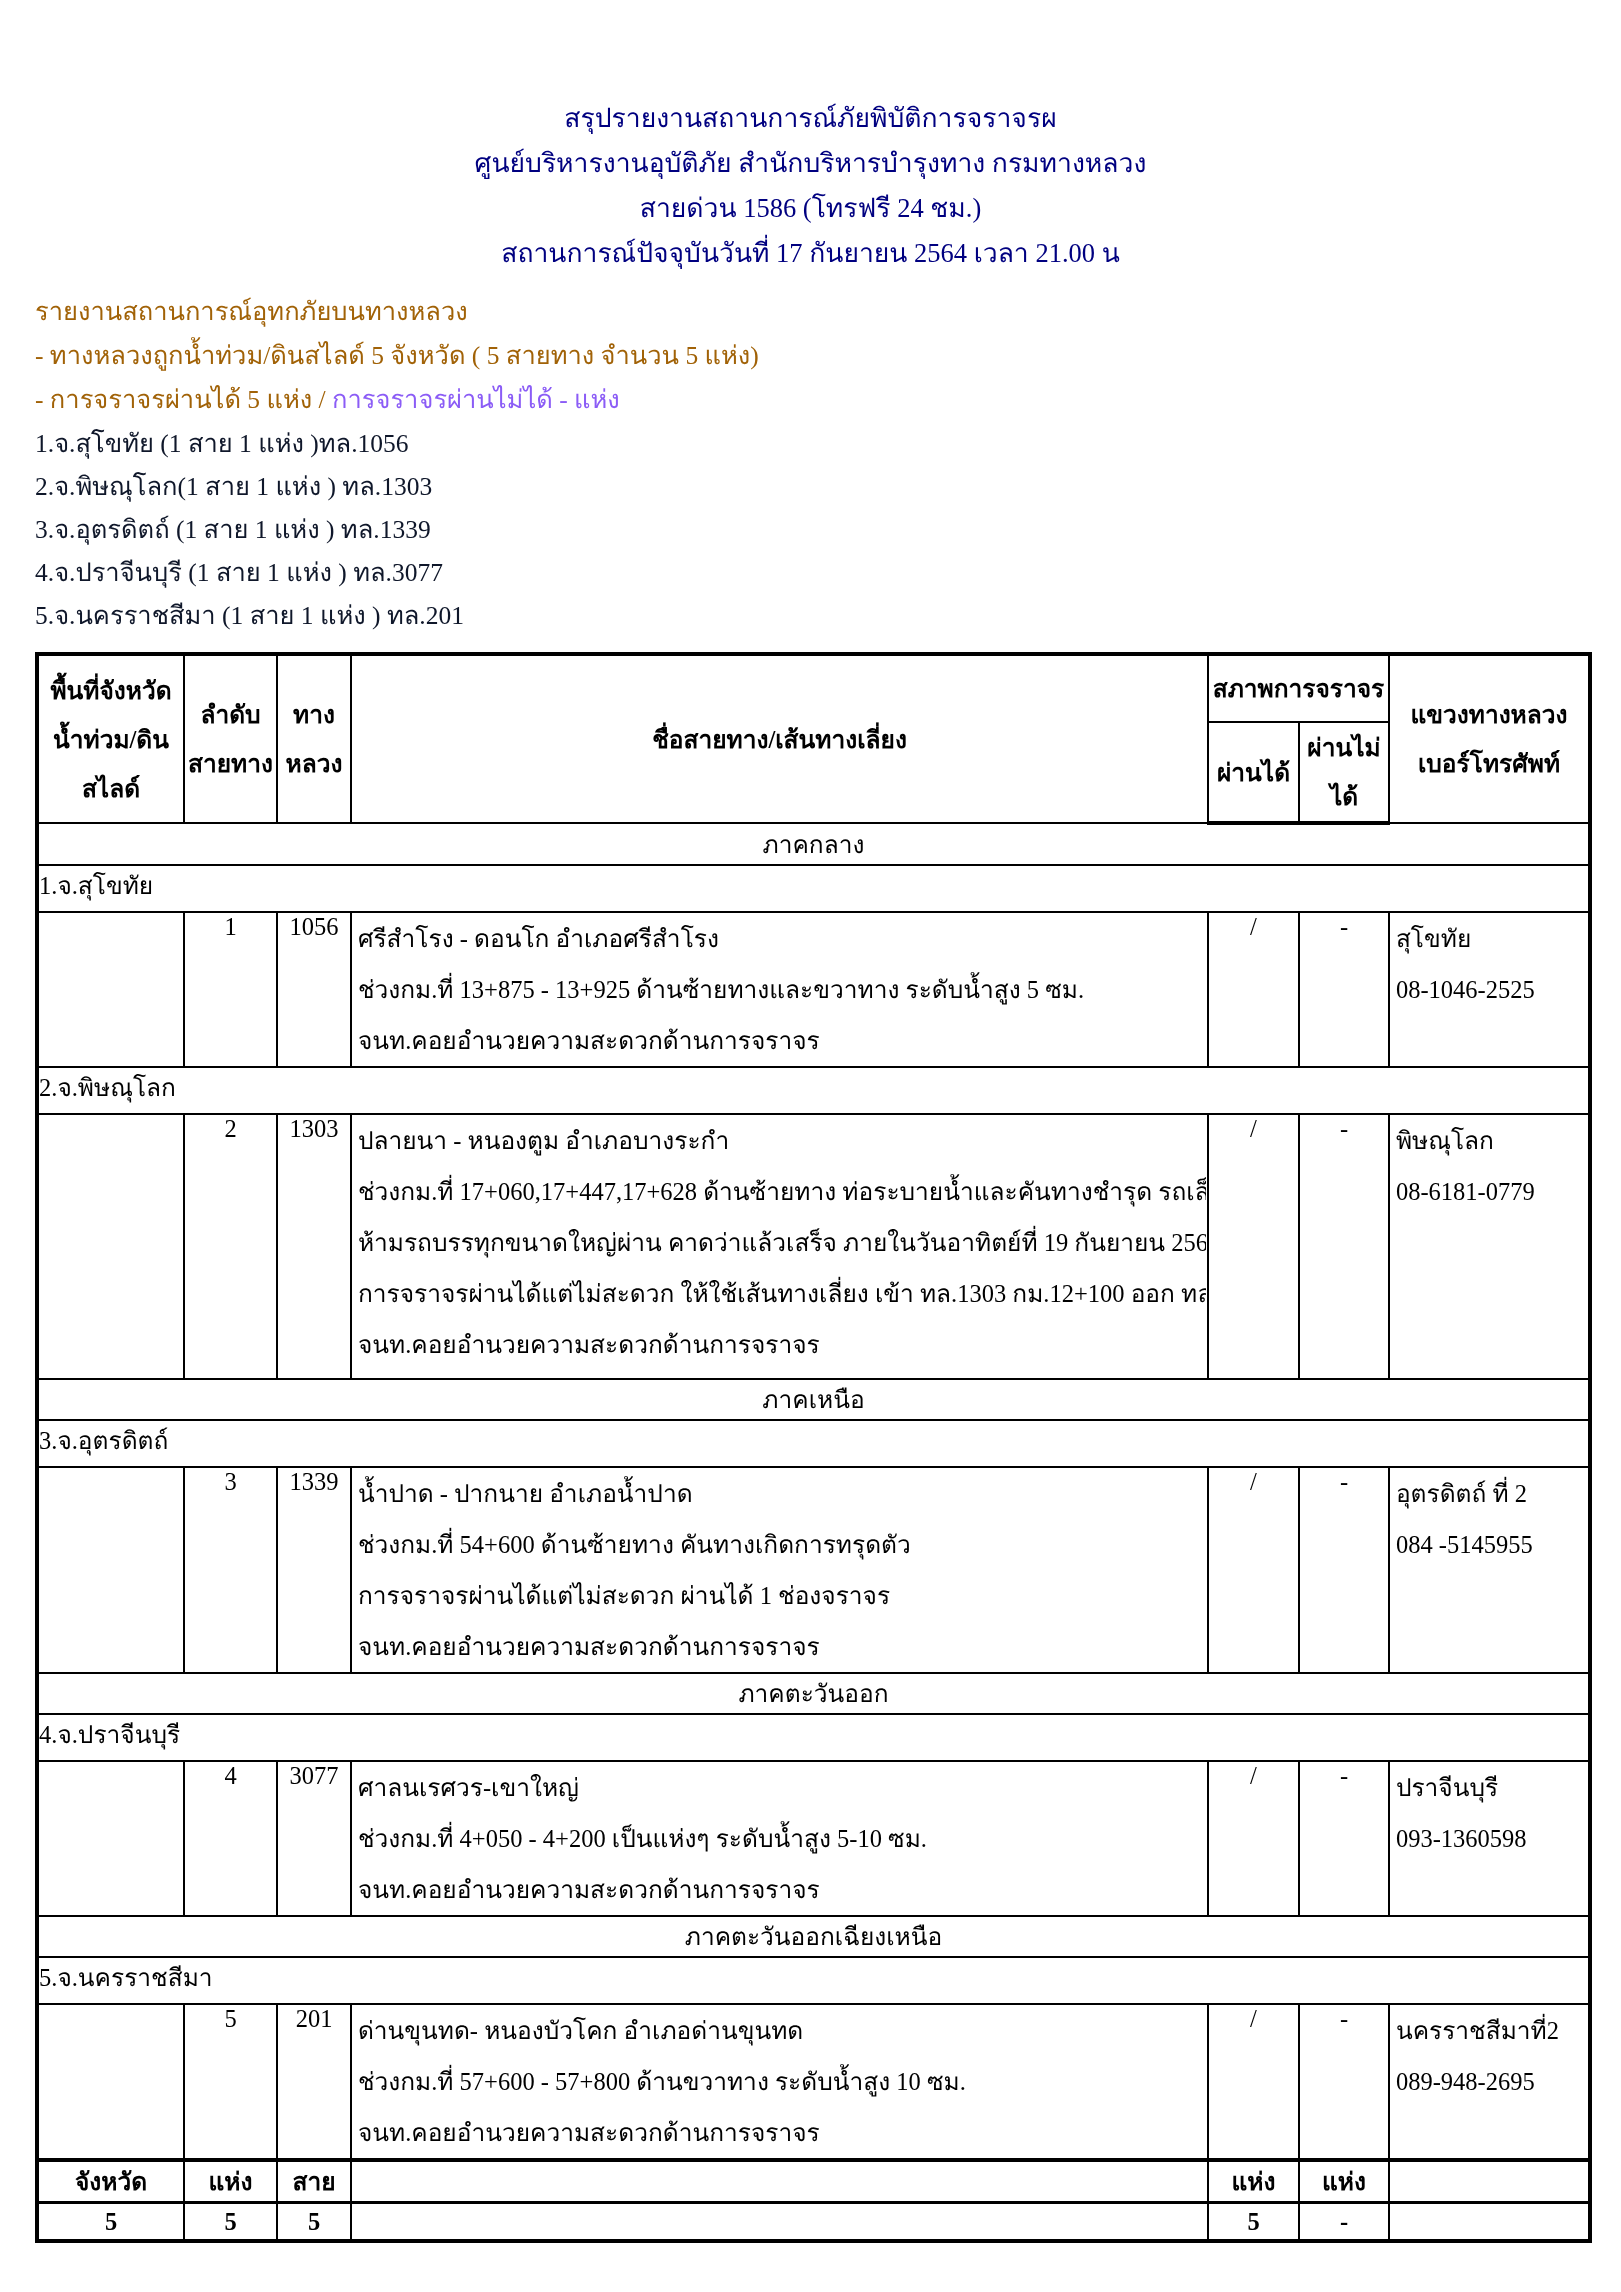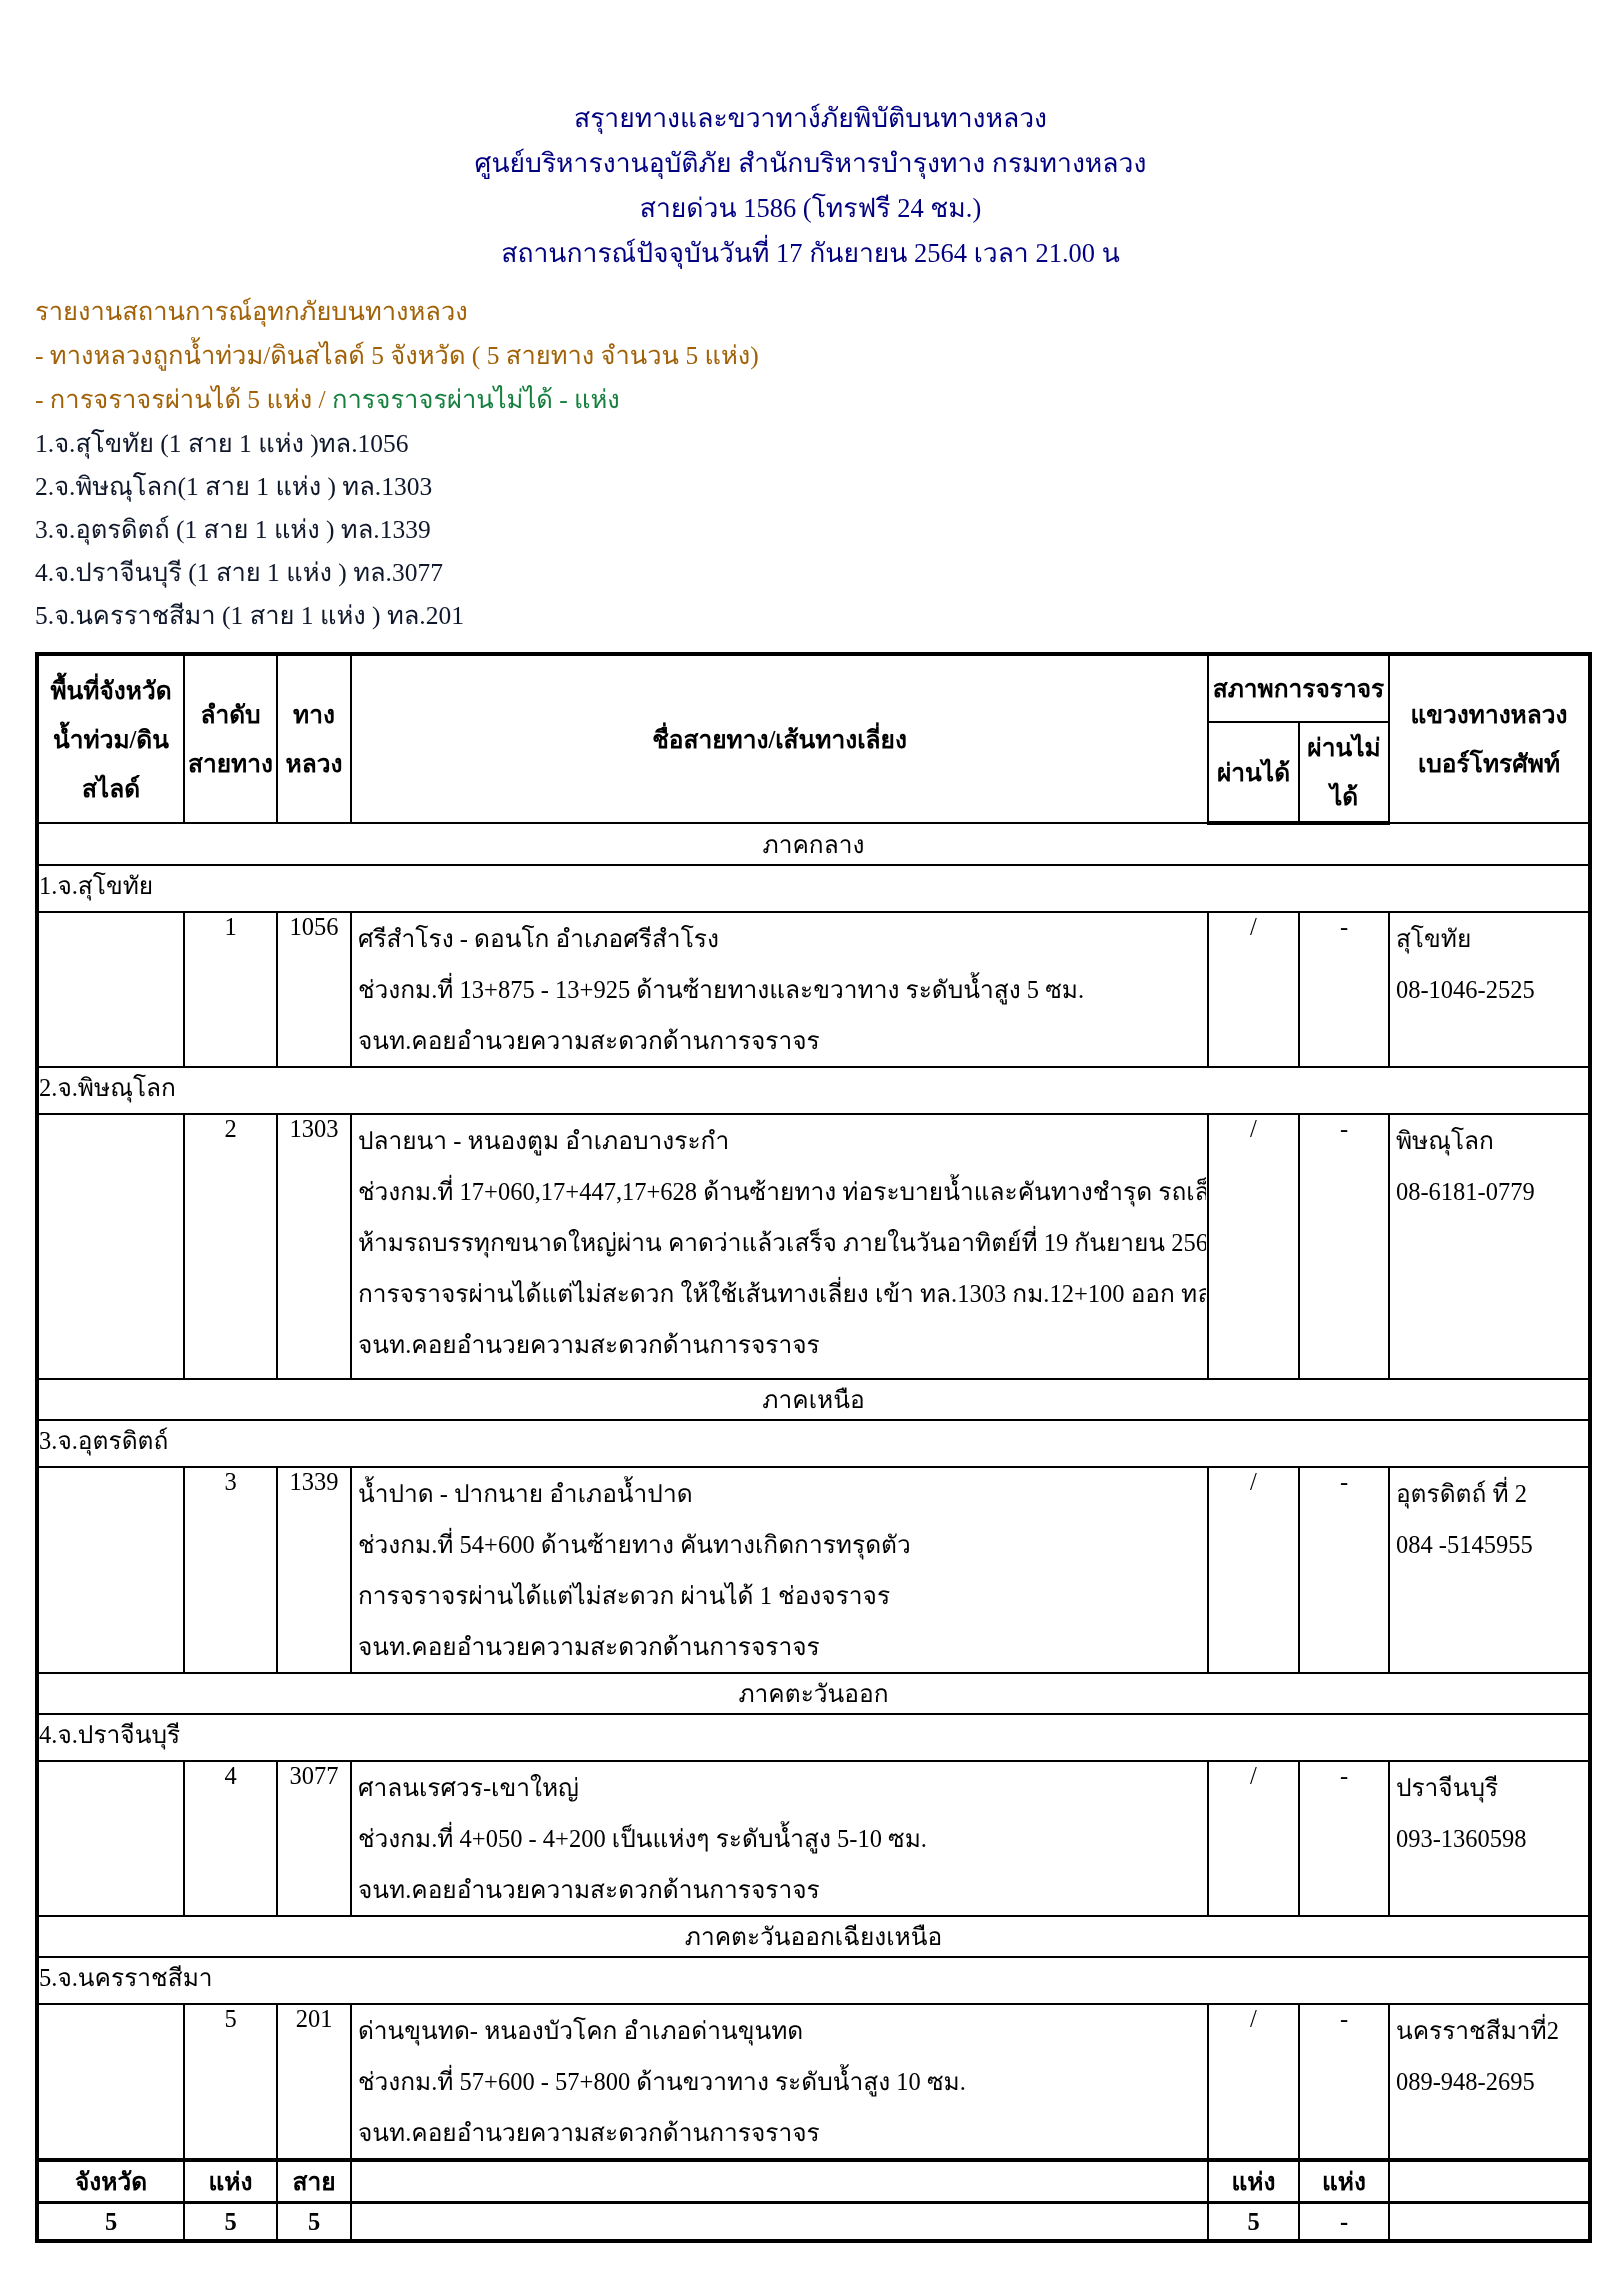--- a/index.html
+++ b/index.html
@@ -17,21 +17,21 @@
   .title-line{
     color:#000080;
     font-size:26.5px;
     line-height:45px;
     font-weight:normal;
   }
   
   .intro{margin:13.7px 0 0 35px;font-size:25.5px;}
   .intro .line{line-height:44px;}
   .blue{color:#a16207;}
-  .red{color:#15803d;}
+  .red{color:#8b5cf6;}
   .prov-list .line{line-height:43px;color:#0f172a;}
   
   table.report{
     border-collapse:collapse;
     margin:15.7px 0 0 35px;
     width:1553px;
     table-layout:fixed;
     font-size:24.5px;
   }
   table.report td, table.report th{
@@ -86,21 +86,21 @@
     height:35px;font-weight:bold;text-align:center;vertical-align:middle;
     border-top:3.9px solid #000;
   }
 </style>
 </head>
 <body>
 
 <div class="page">
 
   <div class="titles">
-    <div class="title-line">สรุายทางและขวาทาง์ภัยพิบัติบนทางหลวง</div>
+    <div class="title-line">สรุปรายงานสถานการณ์ภัยพิบัติการจราจรผ</div>
     <div class="title-line">ศูนย์บริหารงานอุบัติภัย สำนักบริหารบำรุงทาง กรมทางหลวง</div>
     <div class="title-line">สายด่วน 1586 (โทรฟรี 24 ชม.)</div>
     <div class="title-line">สถานการณ์ปัจจุบันวันที่ 17 กันยายน 2564  เวลา 21.00 น</div>
   </div>
 
   <div class="intro">
     <div class="line blue">รายงานสถานการณ์อุทกภัยบนทางหลวง</div>
     <div class="line blue">- ทางหลวงถูกน้ำท่วม/ดินสไลด์ 5 จังหวัด ( 5 สายทาง จำนวน 5 แห่ง)</div>
     <div class="line"><span class="blue">- การจราจรผ่านได้ 5 แห่ง / </span><span class="red">การจราจรผ่านไม่ได้ - แห่ง</span></div>
     <div class="prov-list">

